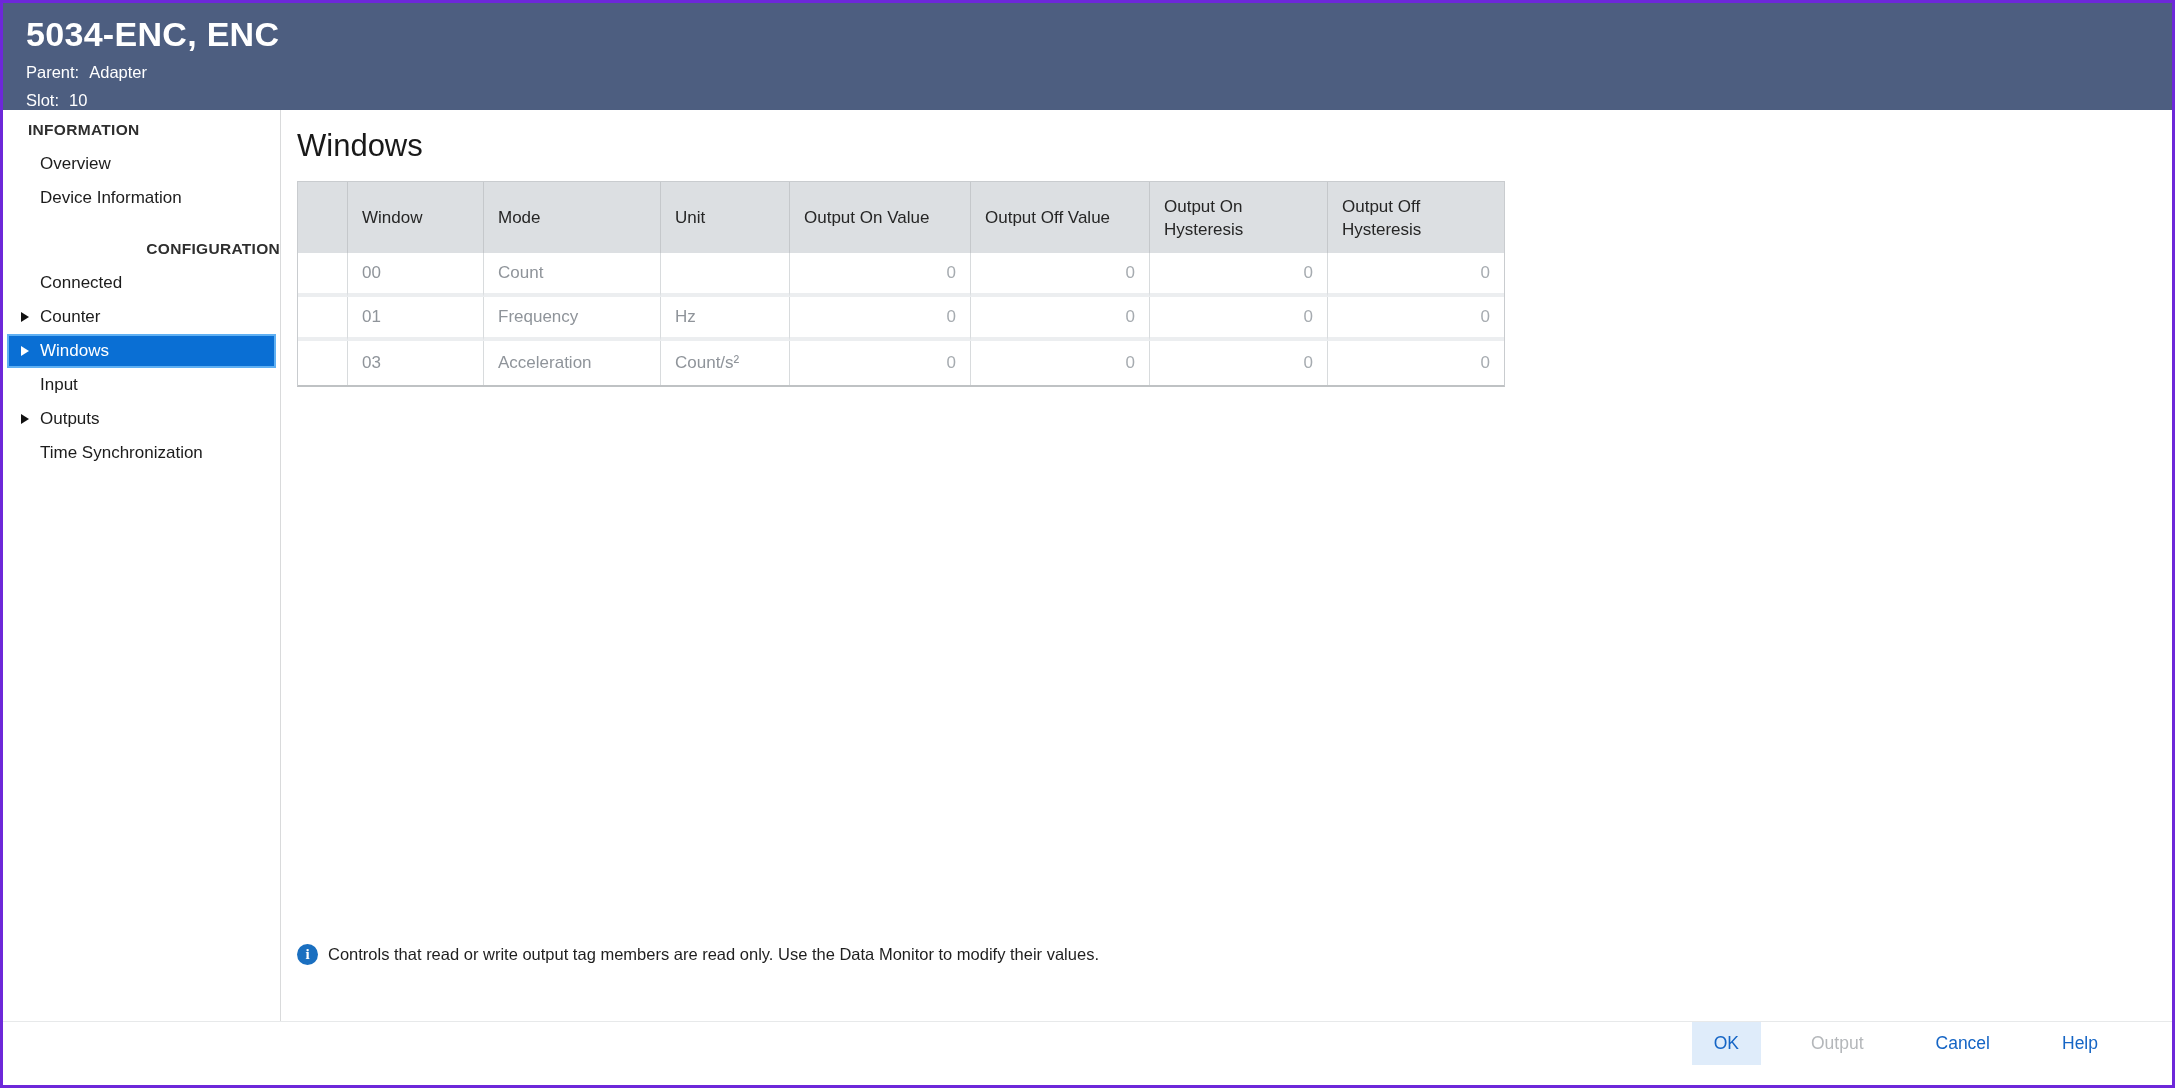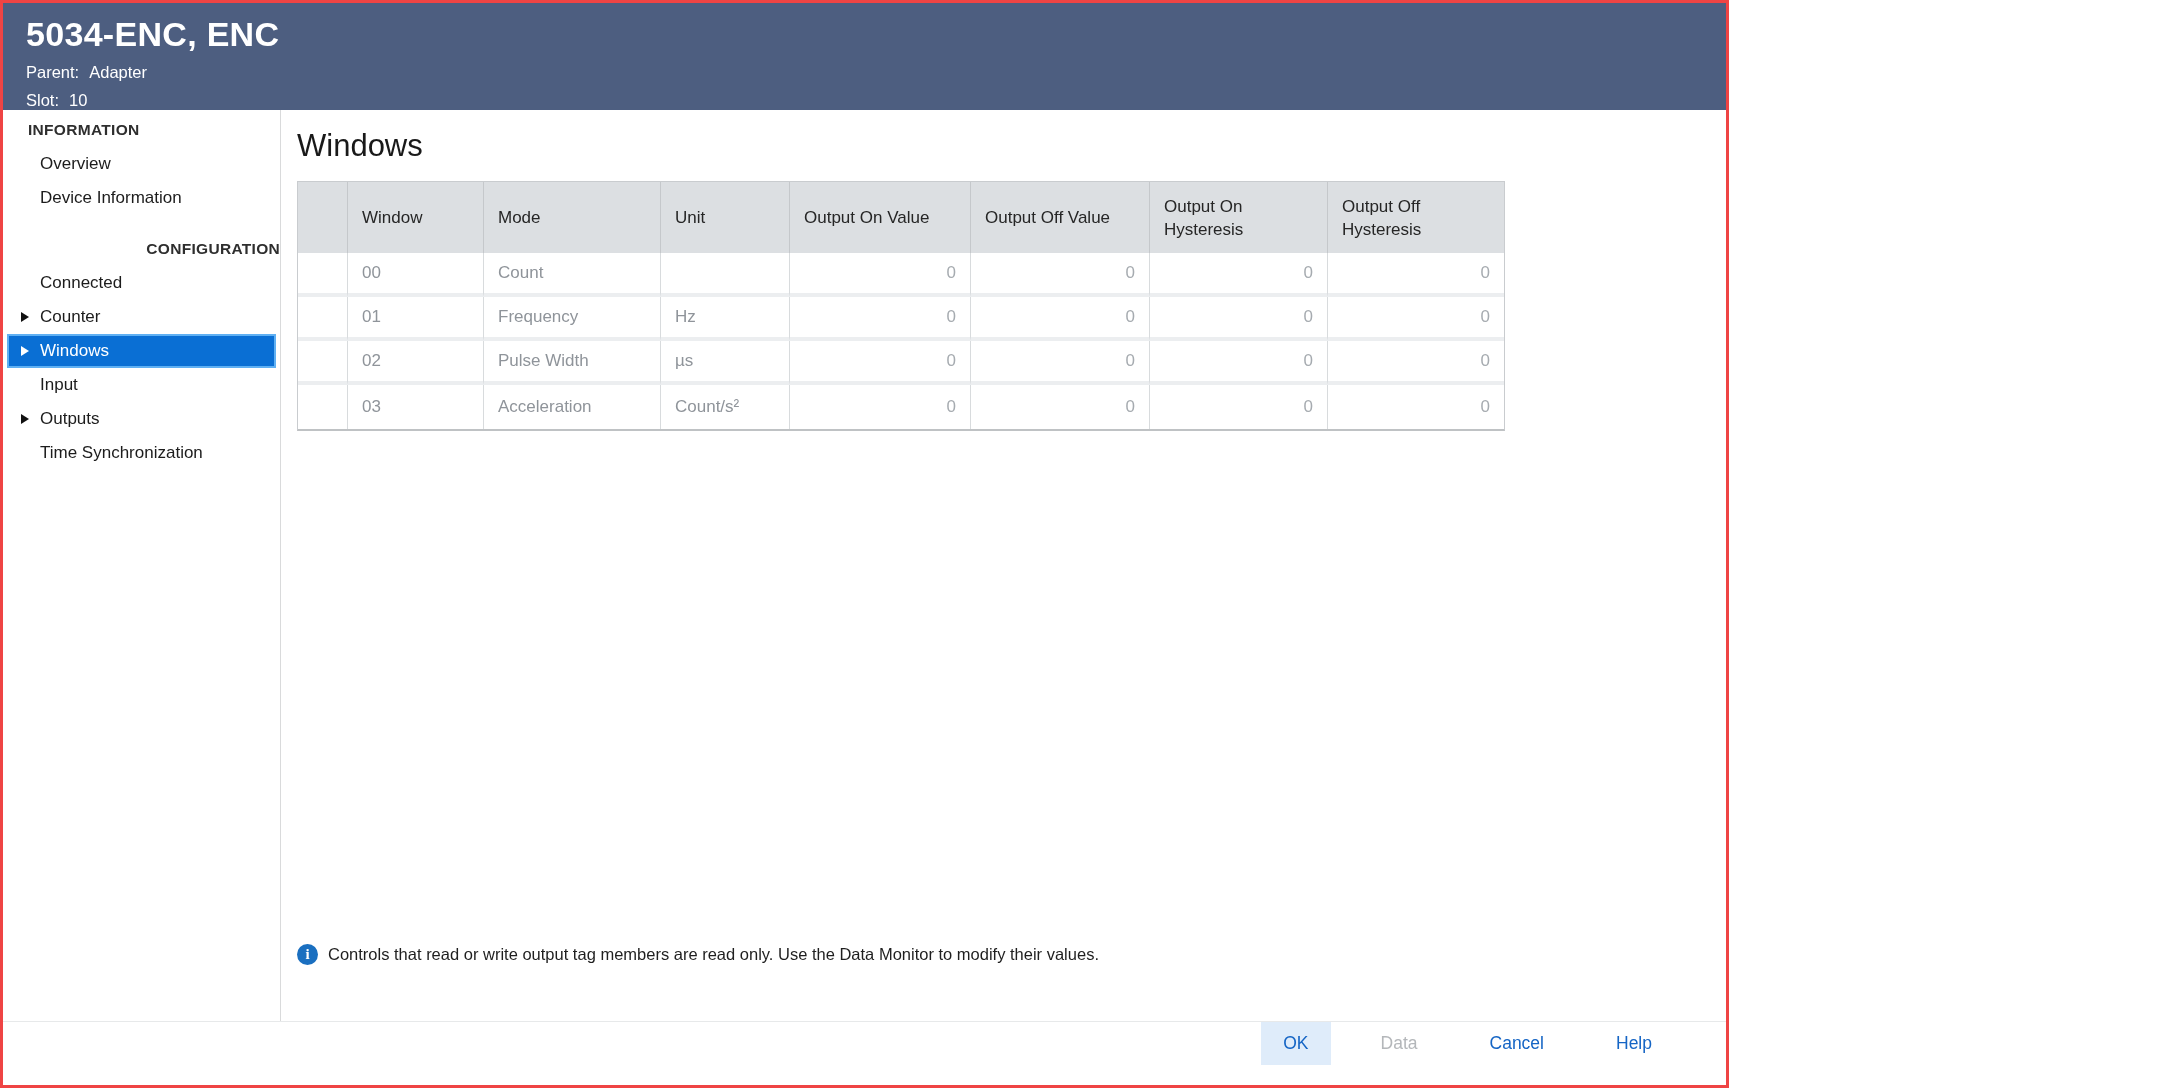--- a/index.html
+++ b/index.html
@@ -1,21 +1,21 @@
 <!DOCTYPE html>
 <html><head>
 <meta charset="utf-8">
 <style>
   * { box-sizing: border-box; margin: 0; padding: 0; }
   html, body { background: #ffffff; }
   body { font-family: "Liberation Sans", "DejaVu Sans", sans-serif; }
 
   #app {
-    width: 1729px; height: 1088px;
-    border: 3px solid #ef4444;
+    width: 2175px; height: 1088px;
+    border: 3px solid #6d28d9;
     display: flex; flex-direction: column;
     background: #ffffff;
     overflow: hidden;
   }
 
   
   .titlebar {
     height: 107px; background: #4d5e80; color: #ffffff;
     padding: 12px 0 0 23px; flex: 0 0 auto;
   }
@@ -201,30 +201,20 @@
               <td>01</td>
               <td>Frequency</td>
               <td>Hz</td>
               <td class="num">0</td>
               <td class="num">0</td>
               <td class="num">0</td>
               <td class="num">0</td>
             </tr>
             <tr>
               <td></td>
-              <td>02</td>
-              <td>Pulse Width</td>
-              <td>µs</td>
-              <td class="num">0</td>
-              <td class="num">0</td>
-              <td class="num">0</td>
-              <td class="num">0</td>
-            </tr>
-            <tr>
-              <td></td>
               <td>03</td>
               <td>Acceleration</td>
               <td>Count/s²</td>
               <td class="num">0</td>
               <td class="num">0</td>
               <td class="num">0</td>
               <td class="num">0</td>
             </tr>
           </tbody>
         </table>
@@ -232,18 +222,18 @@
 
       <div class="note-row">
         <span class="info-icon">i</span>
         <span>Controls that read or write output tag members are read only. Use the Data Monitor to modify their values.</span>
       </div>
     </div>
   </div>
 
   <div class="footer">
     <button class="btn primary">OK</button>
-    <button class="btn disabled">Data</button>
+    <button class="btn disabled">Output</button>
     <button class="btn">Cancel</button>
     <button class="btn">Help</button>
   </div>
 
 </div>
 
 </body></html>

